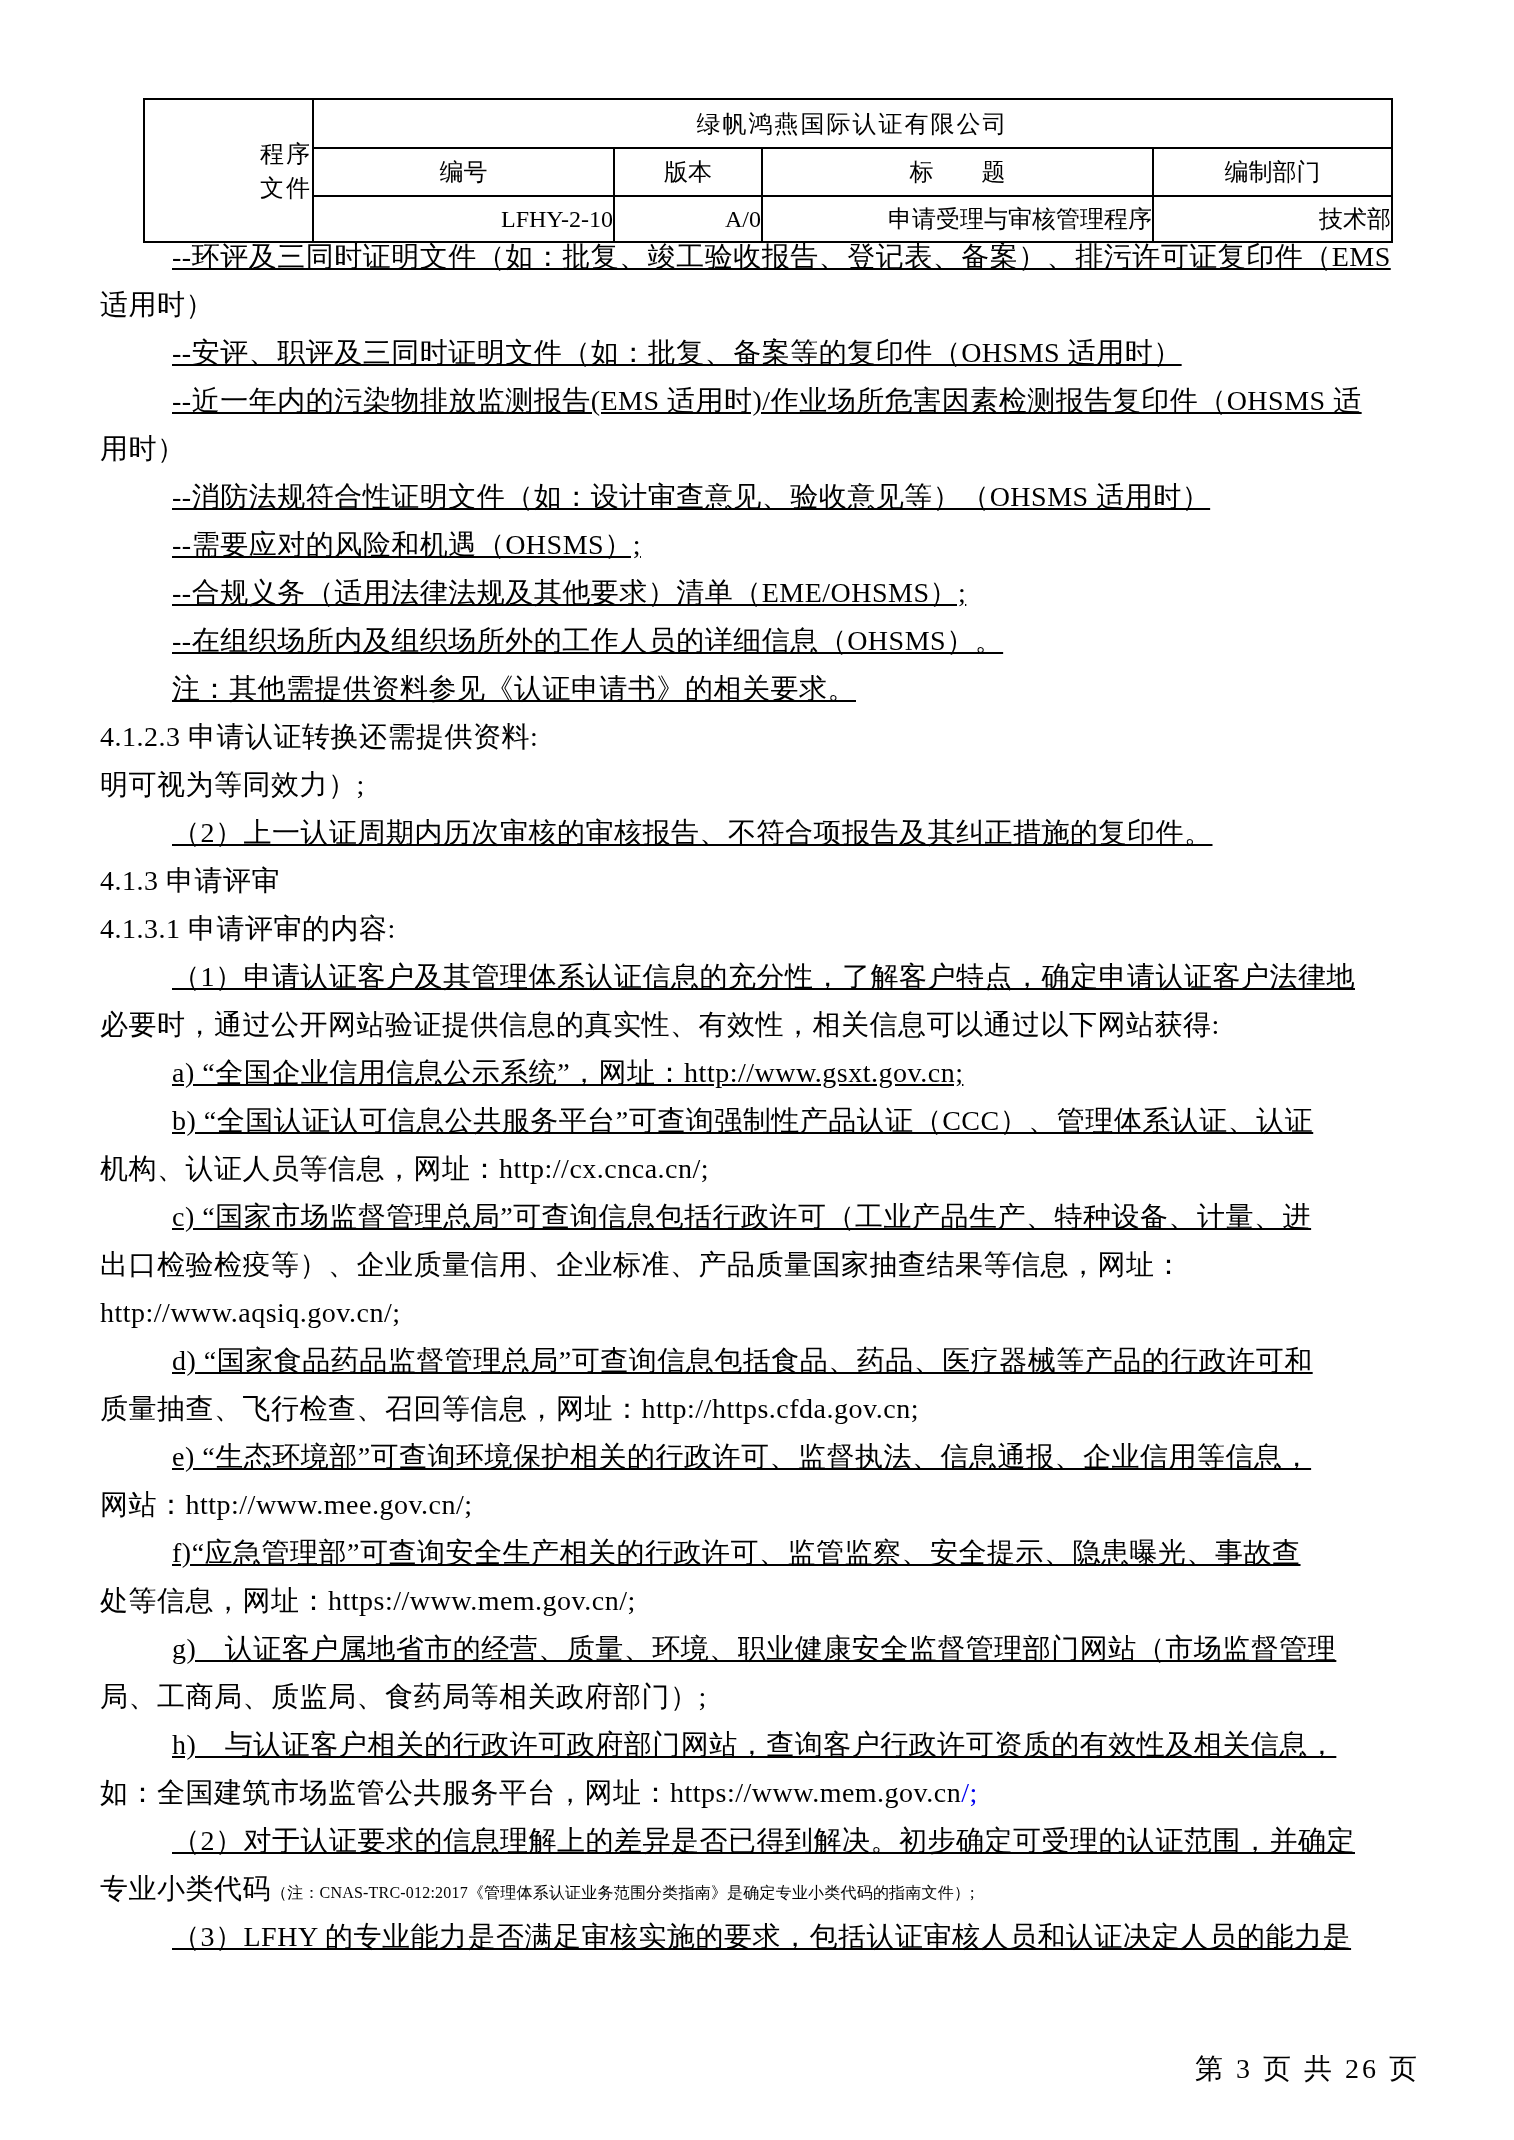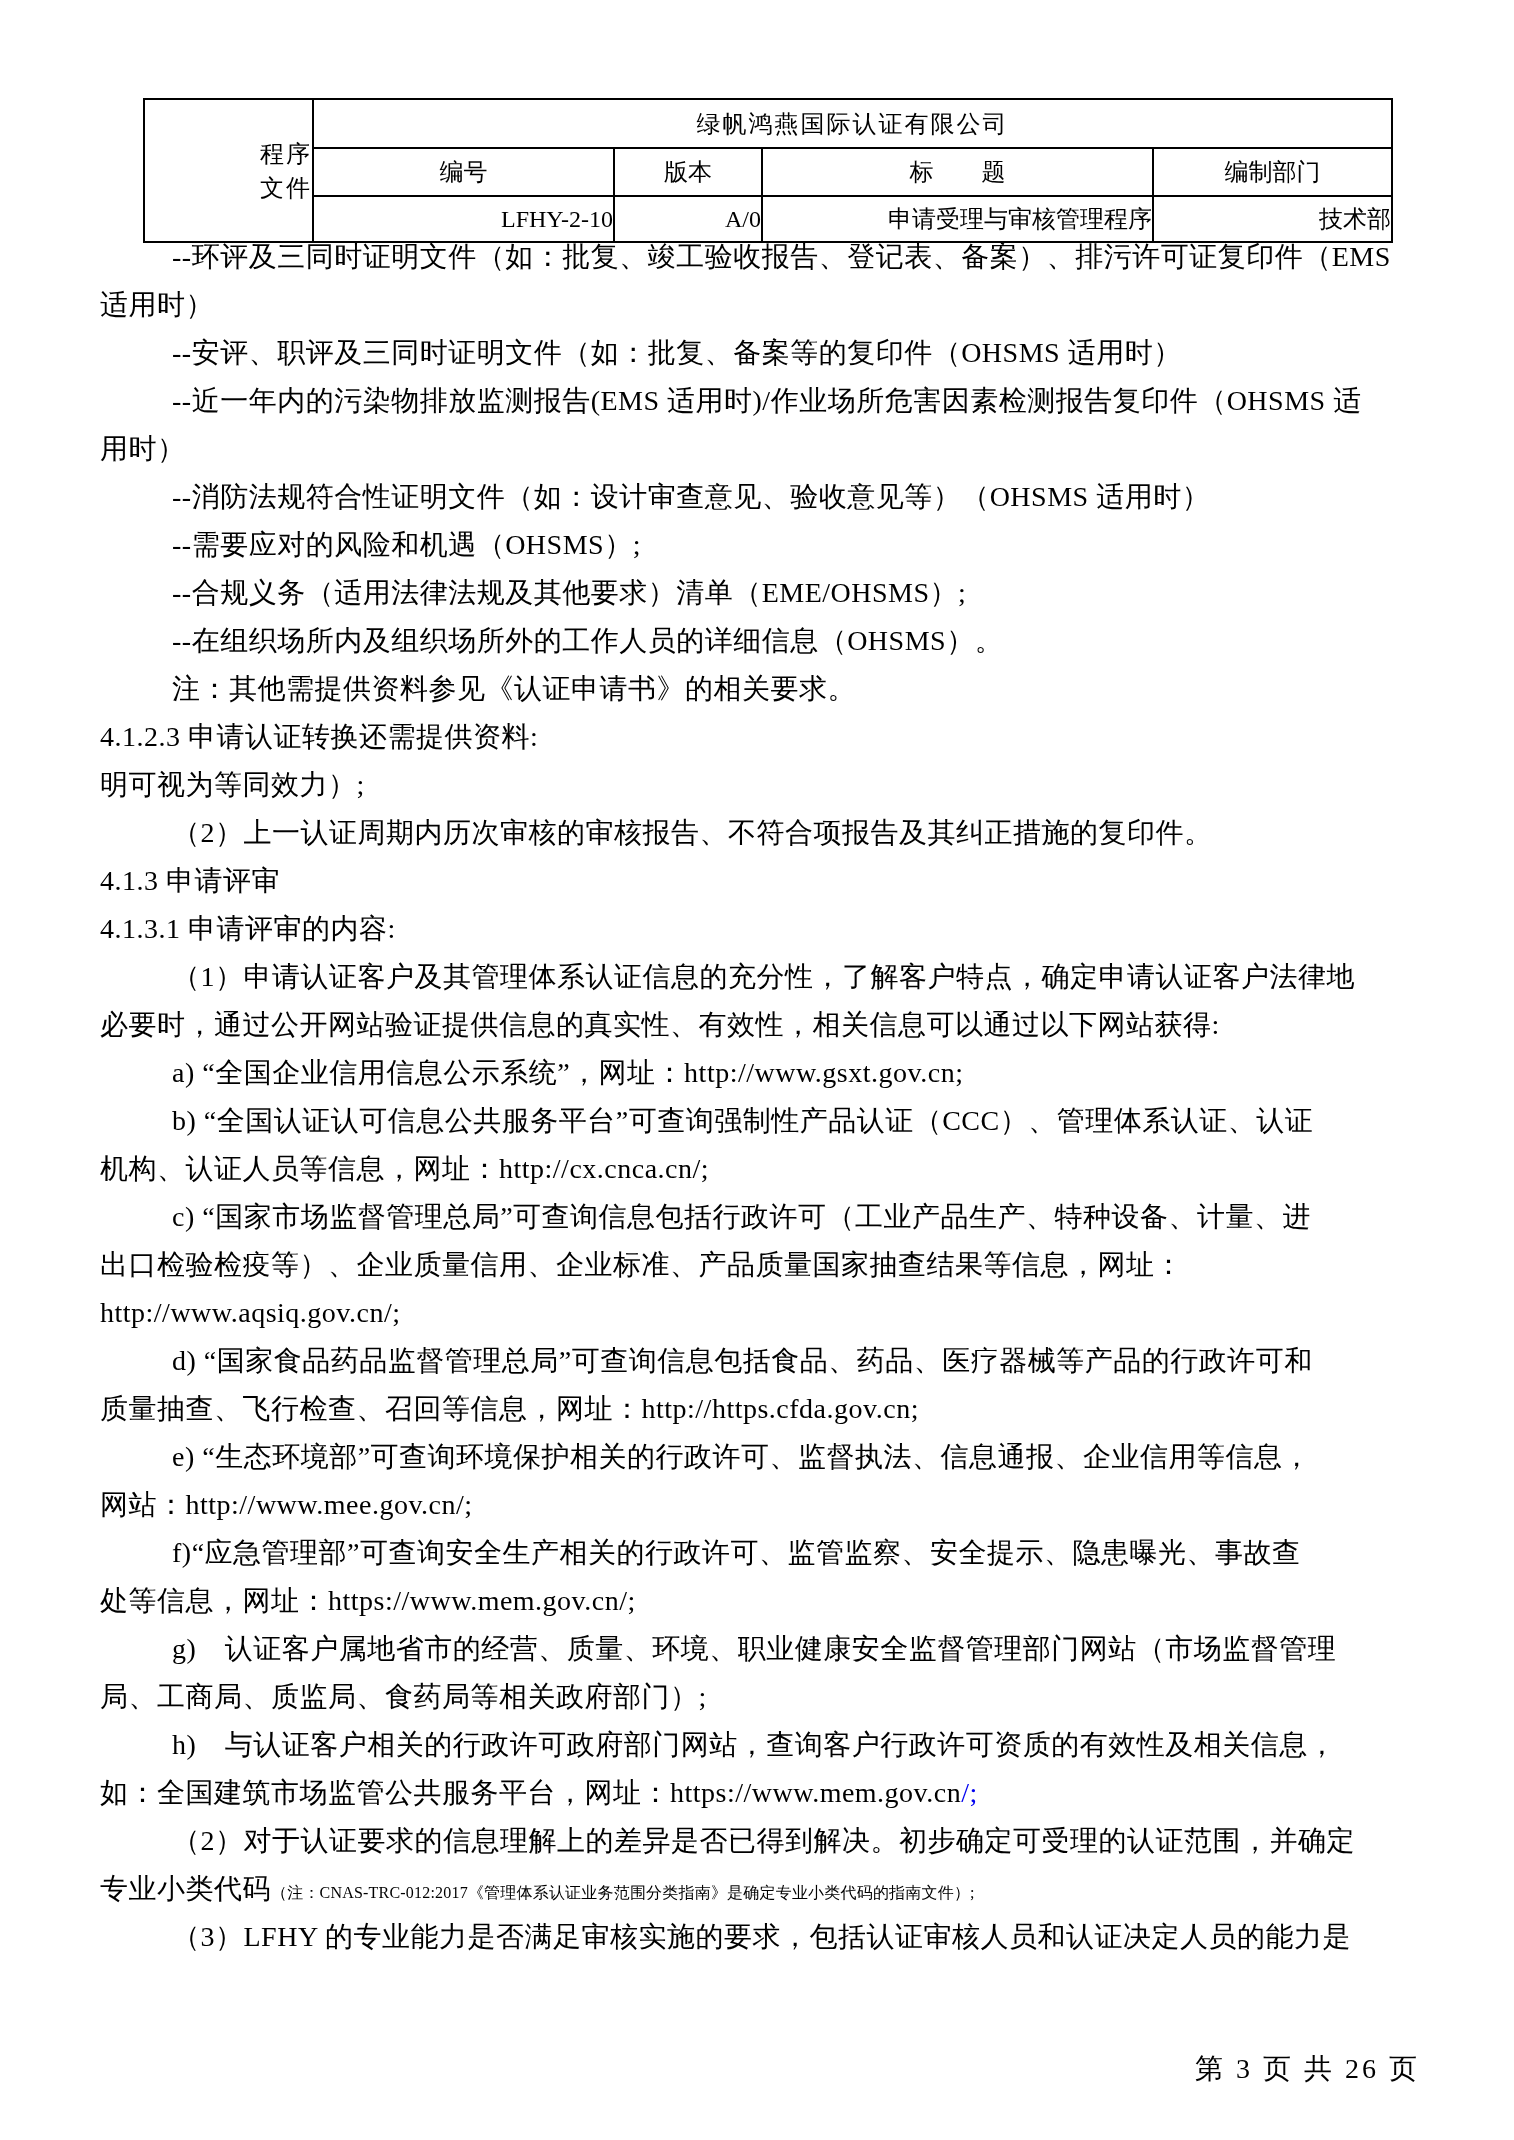--- a/index.html
+++ b/index.html
@@ -32,21 +32,21 @@
   .row-values td { height:44px;text-align:right; }
 
   
   .doc-body { position:absolute; left:100px; top:233px; width:1345px; }
   .line {
     height:48px; line-height:48px;
     font-size:28px;
     white-space:nowrap;
     letter-spacing:0.5px;
   }
-  .line.indent { padding-left:72px; }
+  .line.indent { padding-left:72px;text-decoration:underline; }
   .run-small { font-size:16px; letter-spacing:0.2px; }
   .run-blue { color:#0000f0; }
 
   
   .page-footer {
     position:absolute; top:2050px; right:94px;
     font-size:28px; letter-spacing:3px;
   }
 </style>
 </head>

